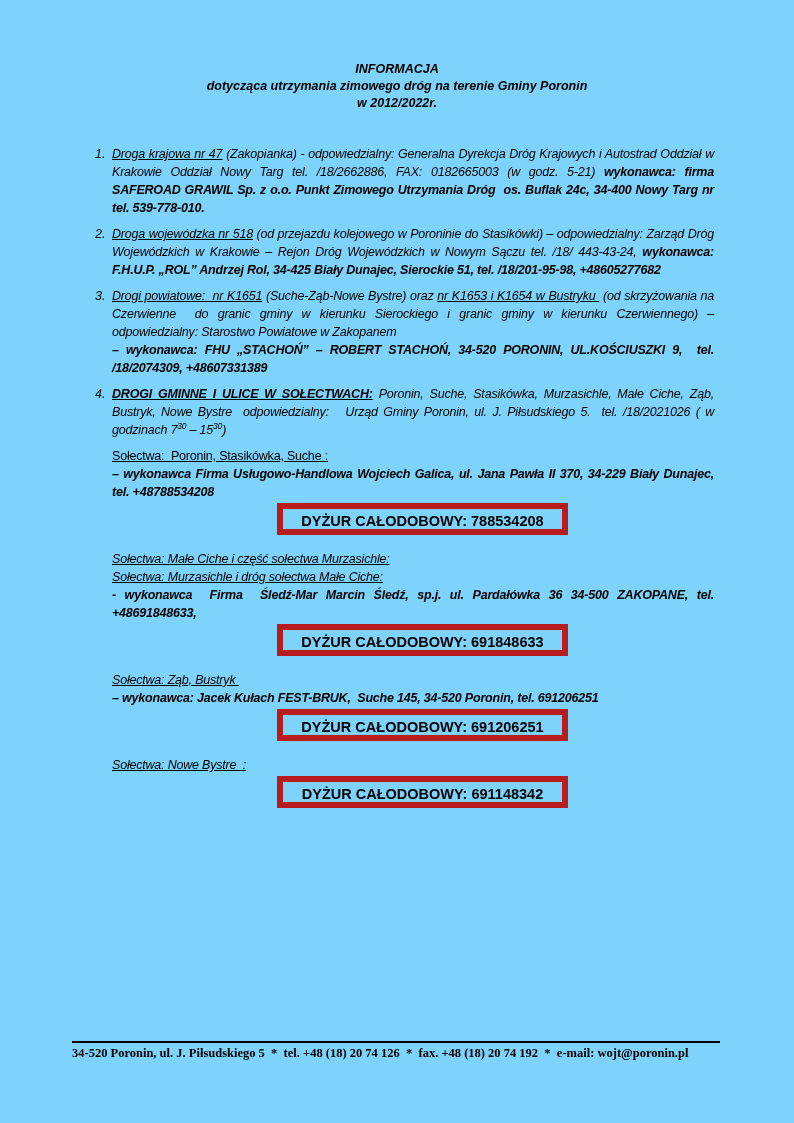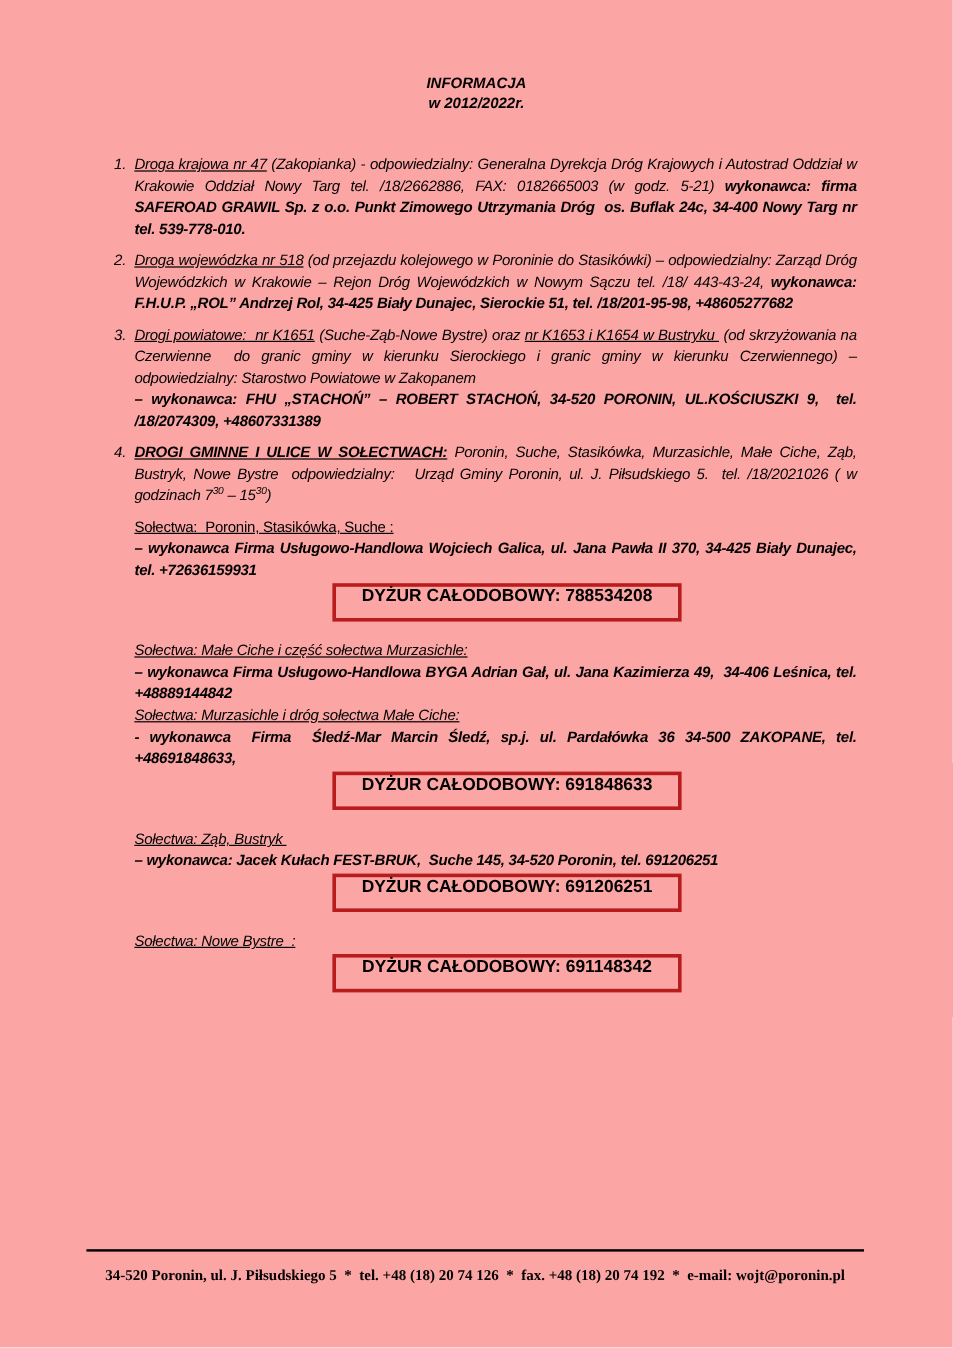--- a/index.html
+++ b/index.html
@@ -1,21 +1,21 @@
 <!DOCTYPE html>
 <html lang="pl"><head>
 <meta charset="utf-8">
 <style>
   * { margin: 0; padding: 0; box-sizing: border-box; }
   html, body { background: #ffffff; }
   .page {
     position: relative;
     width: 794px;
     height: 1123px;
-    background: #fca5a5;
+    background: #7dd3fc;
     color: #000000;
     font-family: "Liberation Sans", "DejaVu Sans", sans-serif;
     overflow: hidden;
   }
   .doc-title {
     padding-top: 61px;
     text-align: center;
     font-weight: bold;
     font-style: italic;
     font-size: 12.5px;
@@ -45,51 +45,52 @@
   .b { font-weight: bold; }
   .upright { font-style: normal; }
   .sup { vertical-align: super; font-size: 8.5px; line-height: 0; }
   .road-list { margin-bottom: 4px; }
   .sections { }
   .section { }
   .duty-box {
     width: 291px;
     height: 32px;
     margin: 2px 0 15px 165px;
-    border: 3px solid #b91c1c;
+    border: 6px solid #b91c1c;
     display: flex;
-    align-items: flex-start;
+    align-items: flex-end;
     justify-content: center;
     font-style: normal;
     font-weight: bold;
     font-size: 14.5px;
     letter-spacing: 0;
     text-align: center;
   }
   .page-footer {
     position: absolute;
     left: 72px;
     top: 1041px;
     width: 648px;
     border-top: 2px solid #000000;
-    padding-top: 13px;
-    text-align: center;
+    padding-top: 3px;
+    text-align: left;
     font-family: "Liberation Serif", "DejaVu Serif", serif;
     font-weight: bold;
     font-size: 12.5px;
     line-height: 15px;
   }
 </style>
 </head>
 <body>
 
 <div class="page">
 
   <div class="doc-title">
     <div>INFORMACJA</div>
+    <div>dotycząca utrzymania zimowego dróg na terenie Gminy Poronin</div>
     <div>w 2012/2022r.</div>
   </div>
 
   <div class="content">
 
     <div class="road-list">
 
       <div class="list-item">
         <span class="num">1.</span>
         <div class="item-body">
@@ -118,29 +119,28 @@
           <p class="para"><span class="b u">DROGI GMINNE I ULICE W SOŁECTWACH:</span><span> Poronin, Suche, Stasikówka, Murzasichle, Małe Ciche, Ząb, Bustryk, Nowe Bystre&nbsp; odpowiedzialny:&nbsp; &nbsp;Urząd Gminy Poronin, ul. J. Piłsudskiego 5.&nbsp; tel. /18/2021026 ( w godzinach 7</span><sup class="sup">30</sup><span> – 15</span><sup class="sup">30</sup><span>)</span></p>
         </div>
       </div>
 
     </div>
 
     <div class="sections" style="margin-left: 17px;">
 
       <div class="section">
         <p class="para"><span class="u upright">Sołectwa:&nbsp; Poronin, Stasikówka, Suche :</span></p>
-        <p class="para b">– wykonawca Firma Usługowo-Handlowa Wojciech Galica, ul. Jana Pawła II 370, 34-425 Biały Dunajec, tel. +72636159931</p>
+        <p class="para b">– wykonawca Firma Usługowo-Handlowa Wojciech Galica, ul. Jana Pawła II 370, 34-229 Biały Dunajec, tel. +48788534208</p>
         <div class="duty-box">
             <span>DYŻUR CAŁODOBOWY: 788534208</span>
           </div>
       </div>
 
       <div class="section">
         <p class="para"><span class="u">Sołectwa: Małe Ciche i część sołectwa Murzasichle:</span></p>
-        <p class="para b">– wykonawca Firma Usługowo-Handlowa BYGA Adrian Gał, ul. Jana Kazimierza 49,&nbsp; 34-406 Leśnica, tel. +48889144842</p>
       </div>
 
       <div class="section">
         <p class="para"><span class="u">Sołectwa: Murzasichle i dróg sołectwa Małe Ciche:</span></p>
         <p class="para b">- wykonawca&nbsp; Firma&nbsp; Śledź-Mar Marcin Śledź, sp.j. ul. Pardałówka 36 34-500 ZAKOPANE, tel. +48691848633,</p>
         <div class="duty-box">
             <span>DYŻUR CAŁODOBOWY: 691848633</span>
           </div>
       </div>
 

